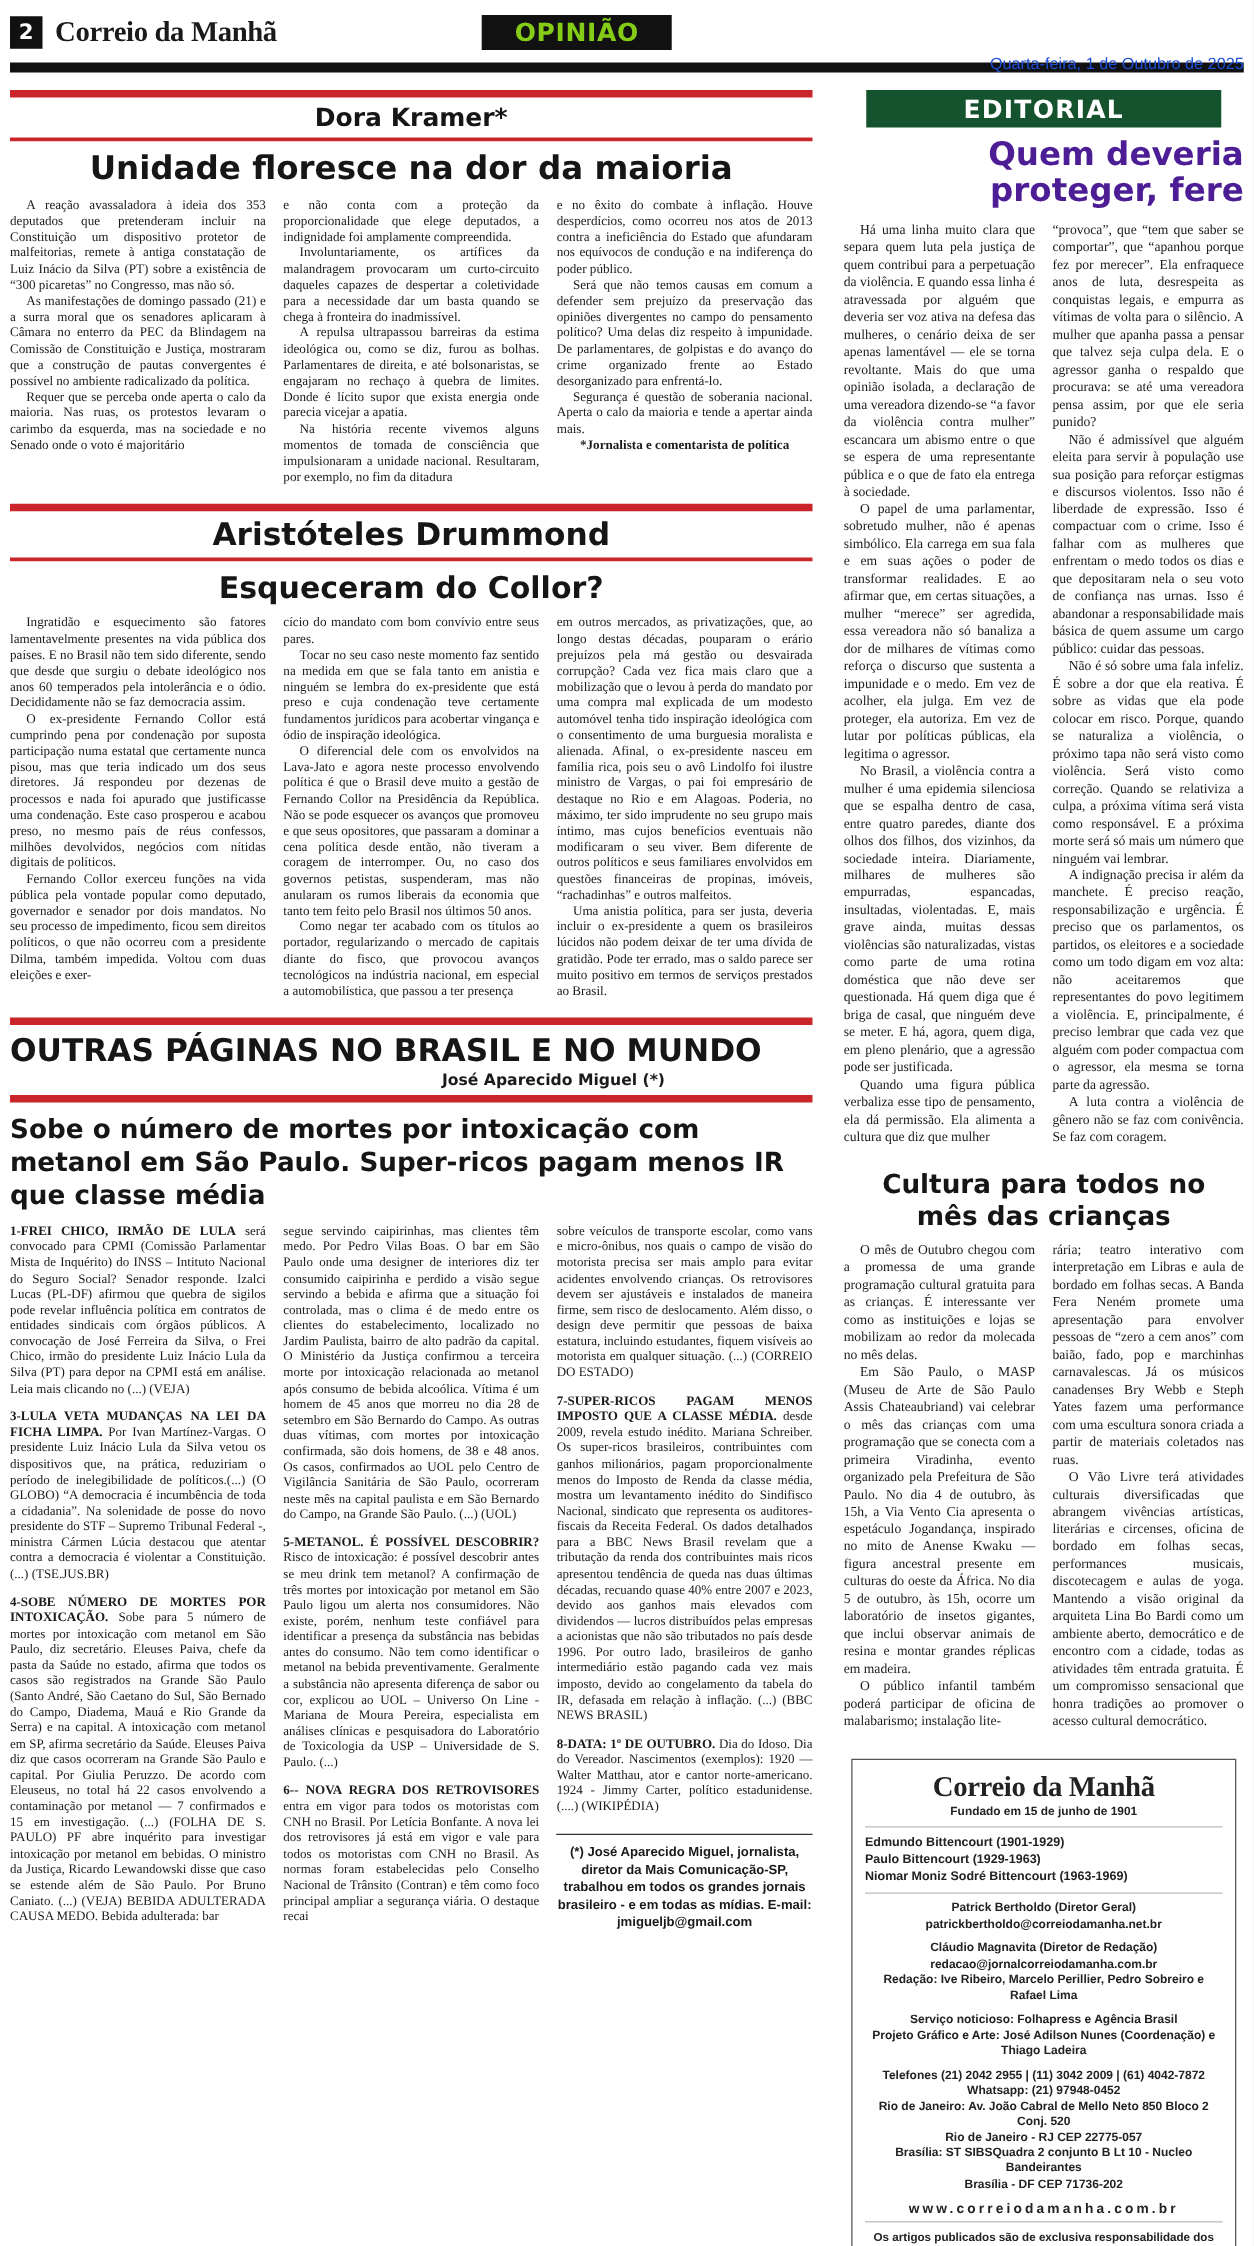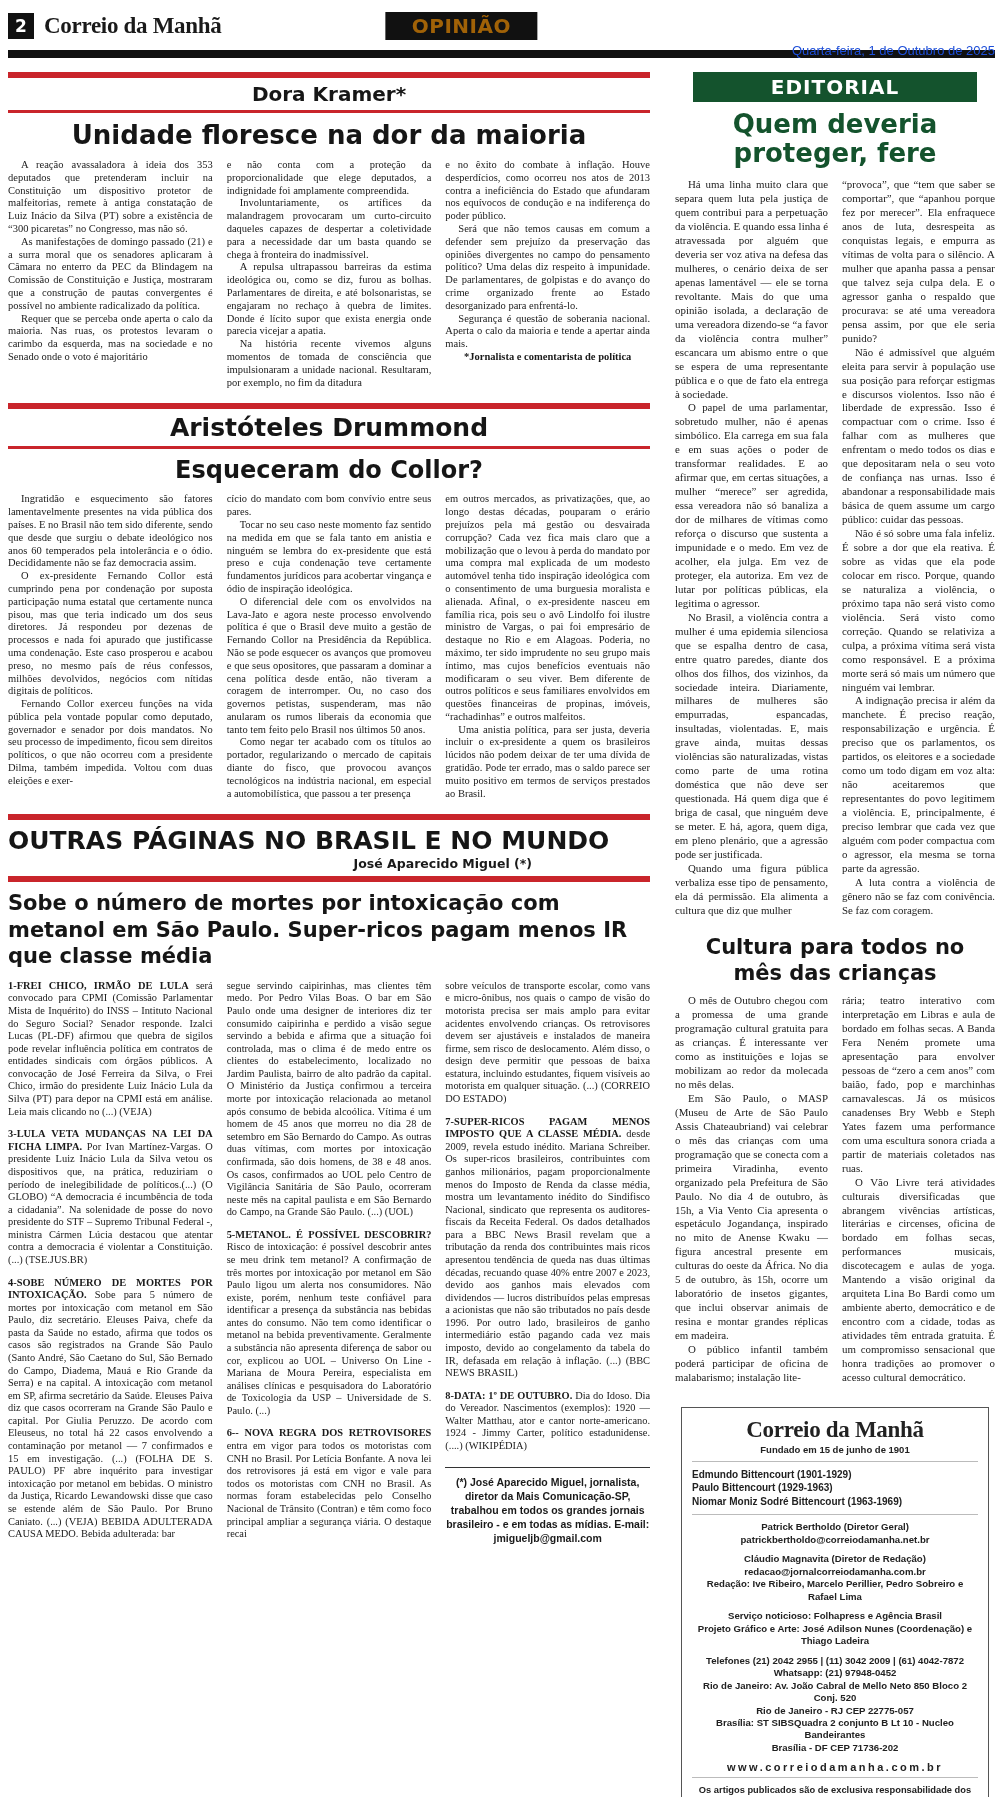--- a/index.html
+++ b/index.html
@@ -3,21 +3,21 @@
 <meta charset="utf-8">
 <style>
   html,body{margin:0;padding:0;background:#e9e9e9;}
   .page{position:relative;width:1003px;height:1797px;margin:0 auto;background:#ffffff;
         overflow:hidden;font-family:"Liberation Serif",serif;color:#1a1a1a;box-sizing:border-box;}
   
   .masthead{display:flex;align-items:center;padding:9px 8px 4px 8px;position:relative;height:34px;}
   .pagenum{background:#111;color:#fff;font:700 17px "DejaVu Sans",sans-serif;
            width:26px;height:26px;display:flex;align-items:center;justify-content:center;}
   .logo{font:700 23px "Liberation Serif",serif;letter-spacing:-.3px;margin-left:10px;white-space:nowrap;}
-  .section-banner{position:absolute;left:46%;transform:translateX(-50%);background:#111;color:#a16207;
+  .section-banner{position:absolute;left:46%;transform:translateX(-50%);background:#111;color:#84cc16;
            font:700 20px "DejaVu Sans",sans-serif;padding:2px 26px;letter-spacing:.5px;}
   .issue-date{margin-left:auto;font:400 13px "Liberation Sans",sans-serif;color:#1d4ed8;margin-top:48px;}
   .black-bar{height:8px;background:#111;margin:3px 8px 0 8px;}
   
   .content{display:flex;gap:25px;padding:14px 8px 0 8px;}
   .left-region{flex:0 0 642px;min-width:0;}
   .right-region{flex:0 0 320px;min-width:0;}
   .red-rule{background:#c9252b;border:none;margin:0;}
   .red-rule.thick{height:6px;}
   .red-rule.thin{height:3px;}
@@ -47,21 +47,21 @@
                  margin:8px 0 10px;color:#161616;}
   .outras-body{font-size:10.4px;line-height:1.21;}
   .outras-body .para{margin:0 0 10px;text-indent:0;}
   .para.authnote{border-top:1.5px solid #333;font-family:"Liberation Sans",sans-serif;
                  font-size:10.5px;font-weight:600;text-align:center;text-indent:0;
                  padding-top:7px;margin-top:14px;line-height:1.35;}
   
   .editorial-banner{background:#14532d;color:#fff;font:800 20px "DejaVu Sans",sans-serif;
                  text-align:center;padding:3px 0;letter-spacing:1px;margin:0 18px;}
   .editorial-title{font-family:"DejaVu Sans",sans-serif;font-size:26px;font-weight:600;line-height:1.12;
-                 text-align:center;margin:8px 0 10px;color:#14532d;}
+                 text-align:right;margin:8px 0 10px;color:#4c1d95;}
   .editorial-body,.cultura-body{font-size:10.9px;line-height:1.28;}
   .editorial-body .para,.cultura-body .para{text-indent:13px;}
   .editorial-body .para.cont,.cultura-body .para.cont{text-indent:0;}
   .cultura{margin-top:16px;}
   .cultura-title{font-family:"DejaVu Sans",sans-serif;font-size:21px;font-weight:600;line-height:1.25;
                  text-align:center;margin:4px 10px 8px;color:#161616;}
   .cols.two{}
   
   .expediente{border:1.5px solid #555;margin:22px 6px 0 6px;padding:9px 10px 8px;
               font-family:"Liberation Sans",sans-serif;text-align:center;color:#222;}

